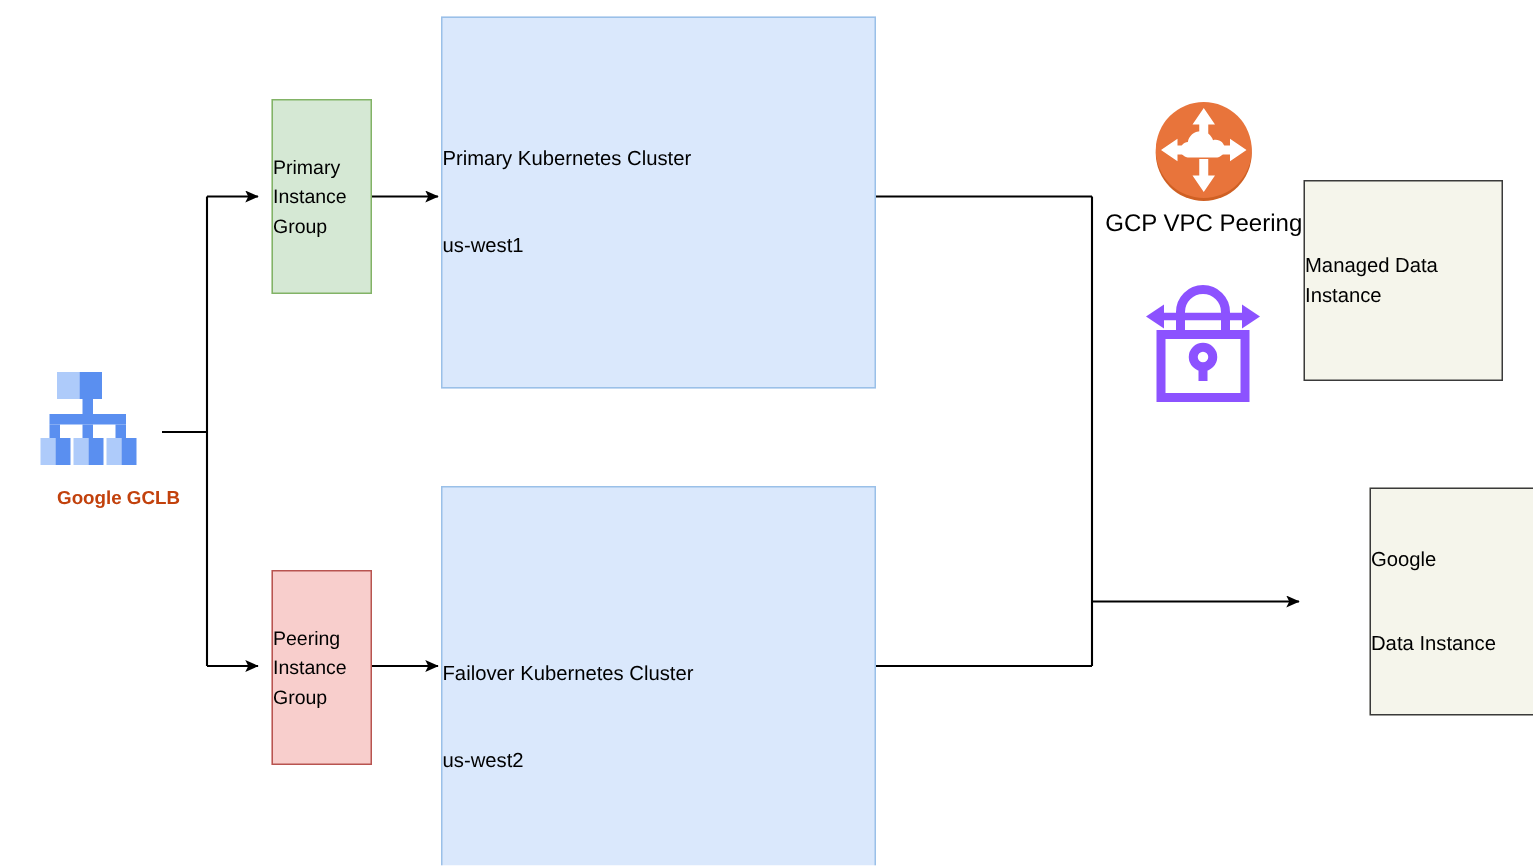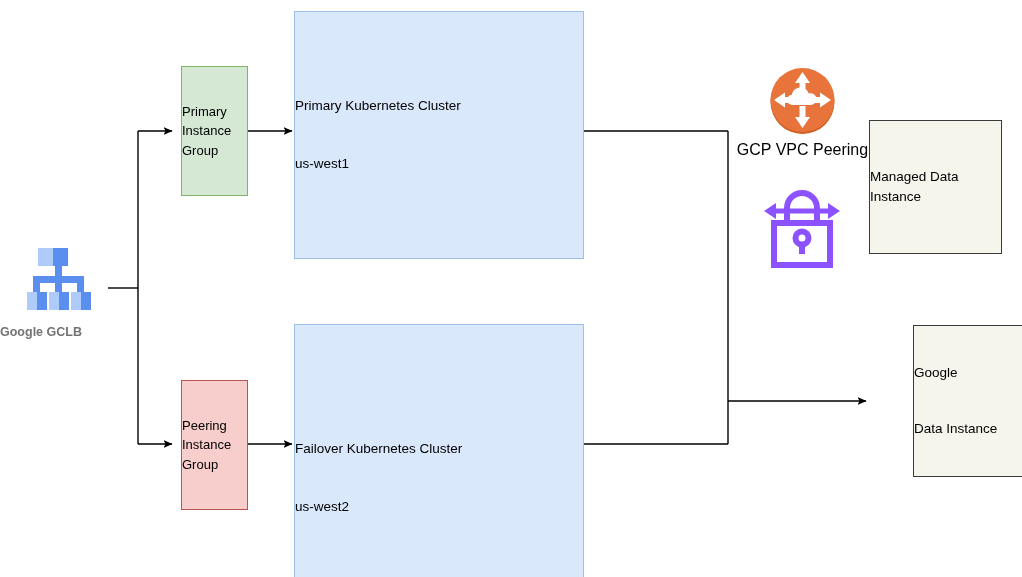--- a/index.html
+++ b/index.html
@@ -67,24 +67,24 @@
   }
   .label-under {
     position: absolute;
     text-align: center;
     font-size: 16px;
     color: #000000;
     white-space: nowrap;
   }
   .label-gclb {
     position: absolute;
-    text-align: left;
+    text-align: right;
     font-size: 12.5px;
     font-weight: bold;
-    color: #737373;
+    color: #c2410c;
     white-space: nowrap;
   }
 </style>
 </head>
 <body>
 
 <div id="canvas">
 
   <svg class="svg-layer" viewBox="0 0 1022 577" xmlns="http://www.w3.org/2000/svg">
     <defs>

